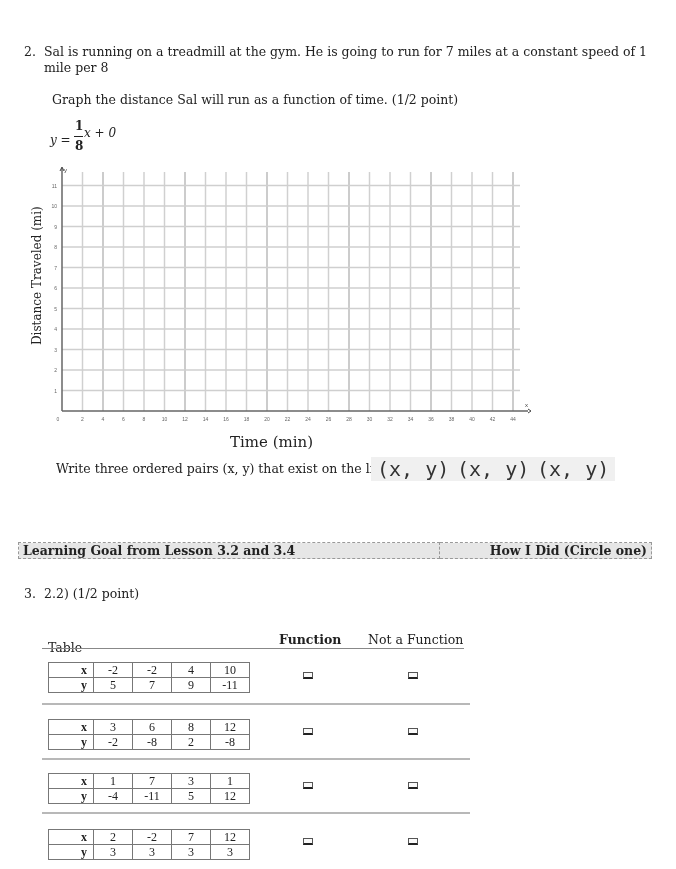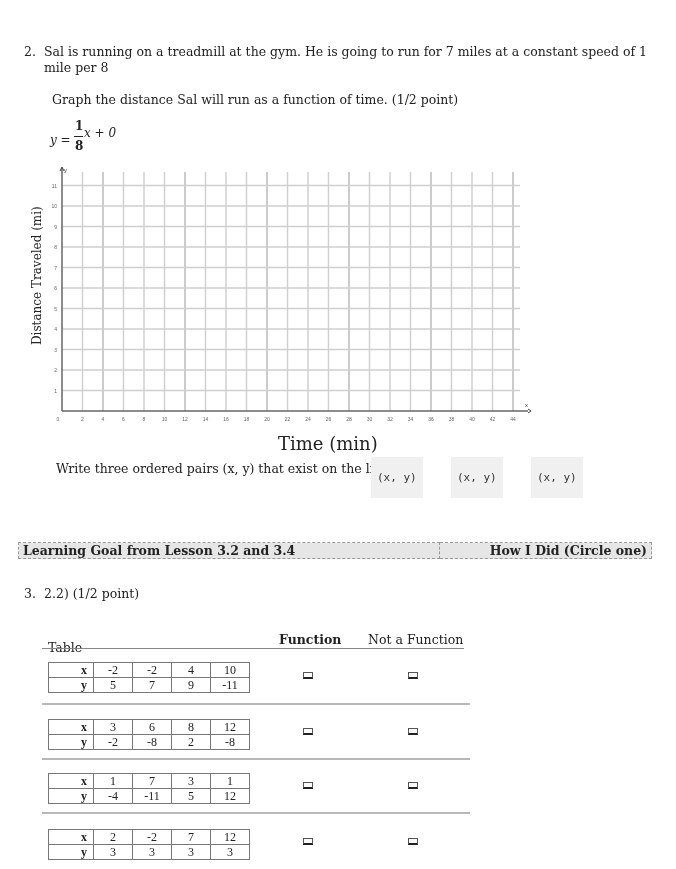--- a/index.html
+++ b/index.html
@@ -1,21 +1,21 @@
 <!DOCTYPE html>
 <html><head>
 <meta charset="utf-8">
 <style>
   html, body { margin: 0; padding: 0; background: #fff; }
   body { width: 676px; height: 869px; position: relative; overflow: hidden;
          font-family: "DejaVu Serif", "Liberation Serif", serif; color: #222; font-size: 12.5px; }
   .abs { position: absolute; }
   .q-text { line-height: 16px; }
   .mono { font-family: "DejaVu Sans Mono", "Liberation Mono", monospace; }
-  .pair-box { background: #f0f0f0; padding: 14px 6px; font-size: 11px; color: #333; }
+  .pair-box { background: #f0f0f0; padding: 0 6px; font-size: 20px; color: #333; }
   .goal-table { border-collapse: collapse; font-size: 12.5px; }
   .goal-table td { border: 1px dashed #999; padding: 0 4px; vertical-align: middle; }
   .goal-head { background: #e6e6e6; font-weight: bold; }
   .xy-table { border-collapse: collapse; font-family: "Liberation Serif", serif; font-size: 12px; }
   .xy-table td { border: 1px solid #777; height: 14px; line-height: 14px; text-align: center; width: 38px; padding: 0; }
   .xy-table td.lbl { width: 38px; text-align: right; padding-right: 6px; font-weight: bold; }
   .sep { height: 2px; background: #b8b8b8; }
   .checkbox { width: 10px; height: 7px; border: 1px solid #555; border-bottom: 2px solid #222; background: #fafafa; box-sizing: border-box; cursor: pointer; }
 </style>
 </head>
@@ -108,21 +108,21 @@
         <line x1="62" y1="251" x2="528" y2="251" stroke="#666" stroke-width="1.5"></line>
         <line x1="62" y1="251" x2="62" y2="8" stroke="#666" stroke-width="1.5"></line>
         <path d="M528,249 L531,251 L528,253" stroke="#444" fill="none" stroke-width="1"></path>
         <path d="M60,11 L62,7 L64,11" stroke="#444" fill="none" stroke-width="1"></path>
         <text x="525" y="247" font-size="6" fill="#444" font-family="Liberation Sans, sans-serif">x</text>
         <text x="64" y="12" font-size="6" fill="#444" font-family="Liberation Sans, sans-serif">y</text>
       </g>
   </svg>
 </div>
 <div class="abs" style="left:30px; top:345px; transform:rotate(-90deg); transform-origin:0 0; white-space:nowrap; font-size:12px;">Distance Traveled (mi)</div>
-<div class="abs" style="left:230px; top:433px; font-size:18px;margin-left:48px;">Time (min)</div>
+<div class="abs" style="left:230px; top:433px; font-size:15px;">Time (min)</div>
 
 <div class="abs" style="left:56px; top:461px;">Write three ordered pairs (x, y) that exist on the line:</div>
 <div class="abs pair-box mono" style="left:371px; top:457px;">(x, y)</div>
 <div class="abs pair-box mono" style="left:451px; top:457px;">(x, y)</div>
 <div class="abs pair-box mono" style="left:531px; top:457px;">(x, y)</div>
 
 <table class="abs goal-table" style="left:18px; top:505px; width:634px;margin-top:37px;">
   <tbody>
       <tr class="goal-head" style="height:16px;">
     <td style="width:412px;">Learning Goal from Lesson 3.2 and 3.4</td>

